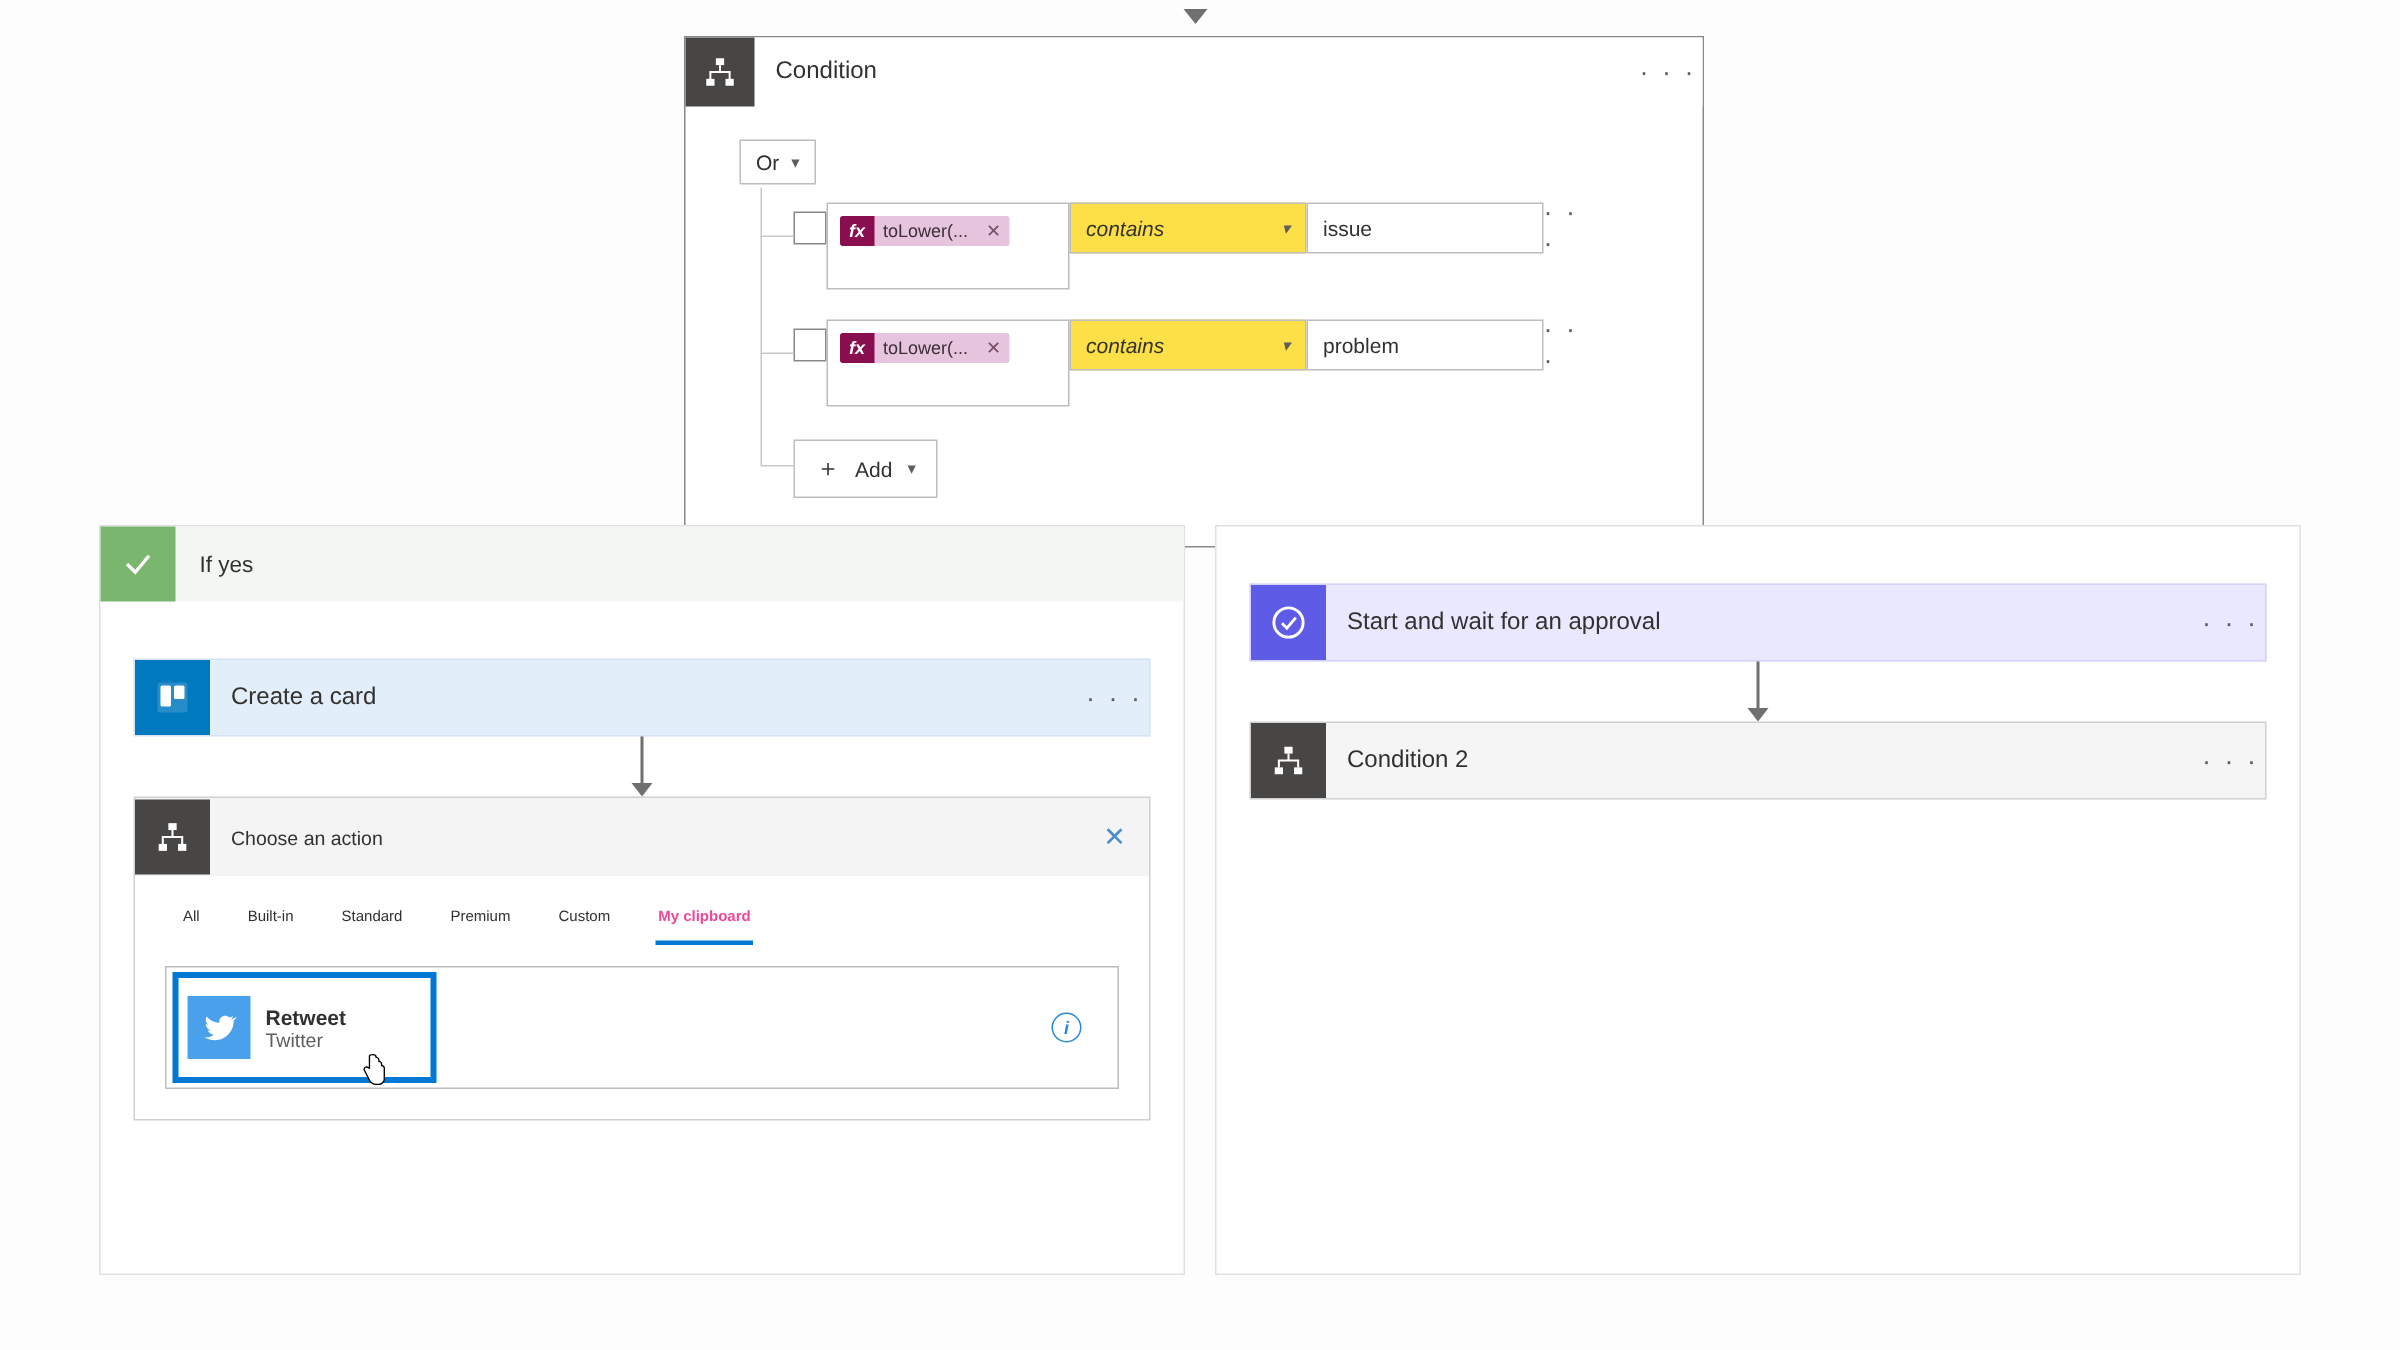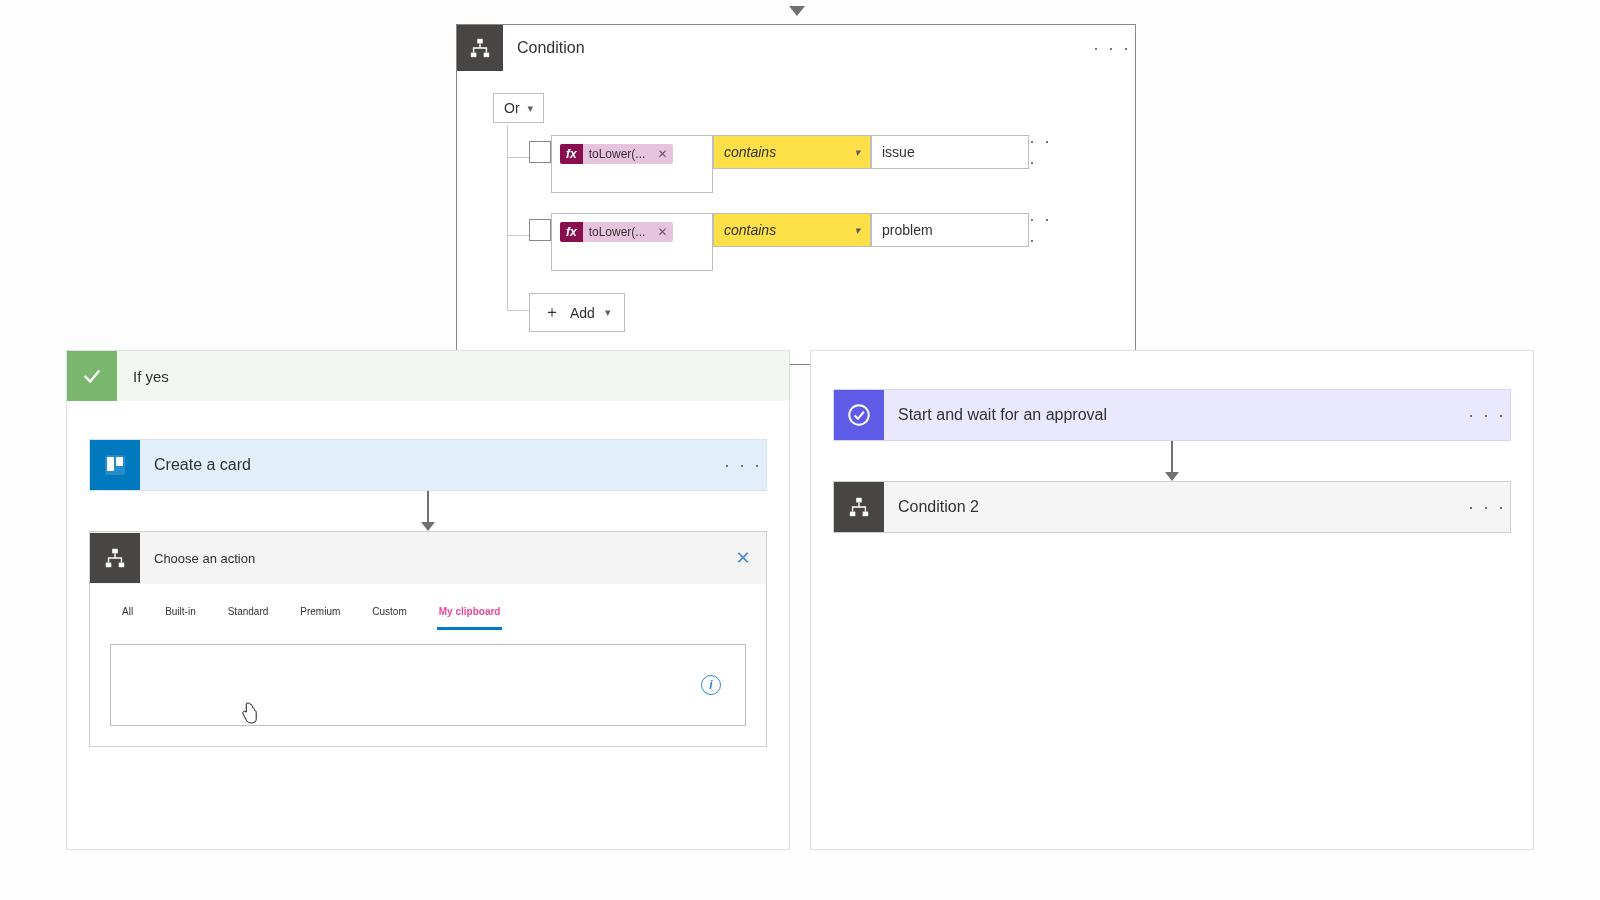--- a/index.html
+++ b/index.html
@@ -427,20 +427,31 @@
           <div class="tab">All</div>
           <div class="tab">Built-in</div>
           <div class="tab">Standard</div>
           <div class="tab">Premium</div>
           <div class="tab">Custom</div>
           <div class="tab active">My clipboard</div>
         </div>
 
         <div class="clip-area">
           <div class="clip-row">
+            <div class="clip-item">
+              <div class="twitter-box">
+                <svg width="24" height="24" viewBox="0 0 24 24">
+                    <path fill="#fff" d="M22 5.9c-.7.3-1.5.6-2.3.7.8-.5 1.5-1.3 1.8-2.2-.8.5-1.7.8-2.6 1-1.5-1.6-4-1.6-5.6-.1-1 1-1.4 2.4-1.1 3.7C8.9 8.8 5.8 7.2 3.7 4.7c-1.1 1.9-.5 4.3 1.3 5.5-.6 0-1.3-.2-1.8-.5 0 2 1.4 3.7 3.3 4.1-.6.2-1.2.2-1.9.1.5 1.7 2.1 2.8 3.9 2.9-1.7 1.3-3.9 2-6.1 1.7 2 1.3 4.4 2 6.8 2 8.1 0 12.6-6.7 12.6-12.6v-.6c.9-.6 1.6-1.4 2.2-2.4z"></path>
+                  </svg>
+              </div>
+              <div class="labels">
+                <div class="l1">Retweet</div>
+                <div class="l2">Twitter</div>
+              </div>
+            </div>
             <div class="info-icon">i</div>
           </div>
         </div>
       </div>
     </div>
   </div>
 
   <div class="branch branch-no">
 
     <div class="branch-body">

